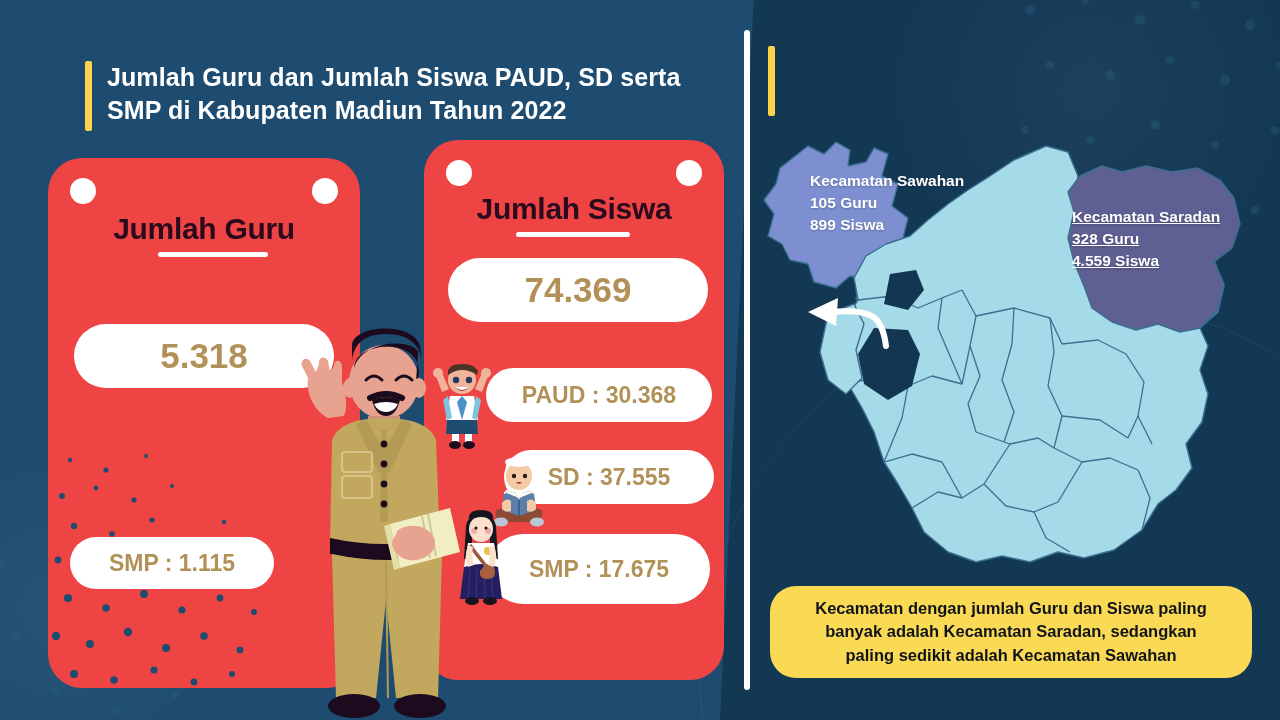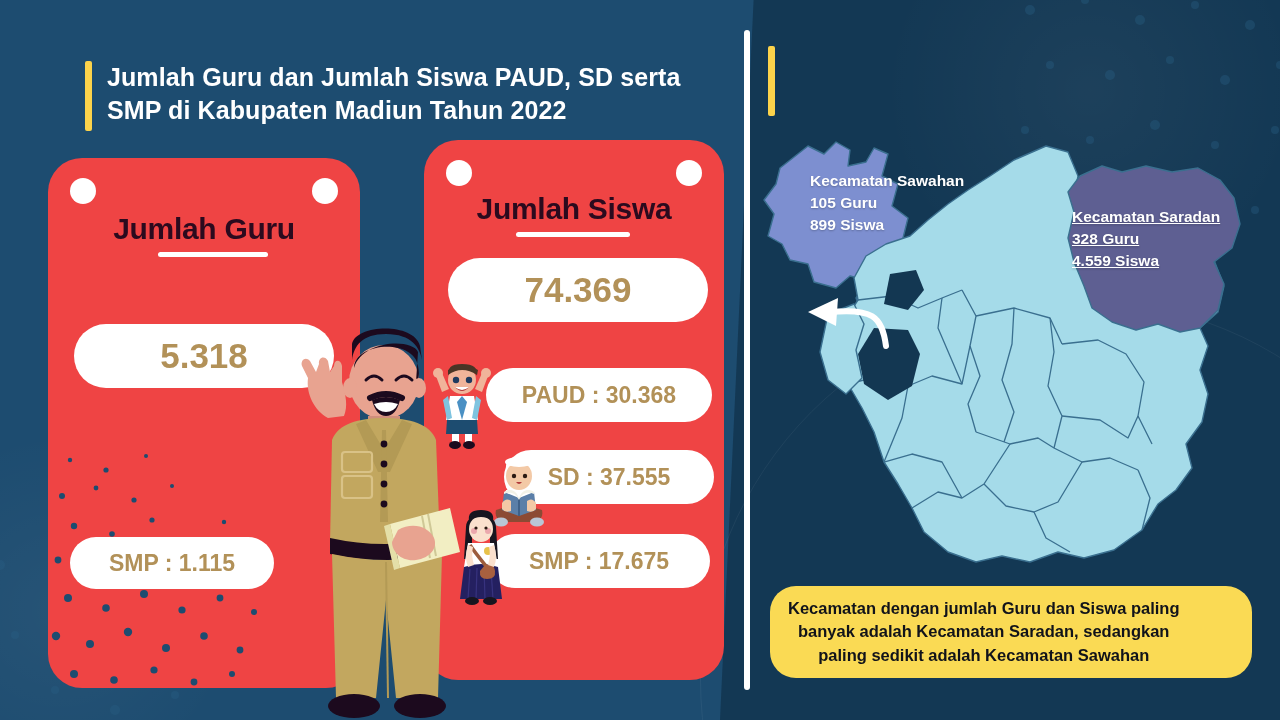--- a/index.html
+++ b/index.html
@@ -83,21 +83,21 @@
   
   #guru-total{ left:26px; top:118px; width:260px; height:64px;margin-top:48px; }
   #guru-paud { left:24px;  top:225px; width:218px; height:52px; }
   #guru-sd   { left:65px;  top:302px; width:198px; height:52px; }
   #guru-smp  { left:22px;  top:379px; width:204px; height:52px; }
 
   
   #siswa-total{ left:24px; top:118px; width:260px; height:64px; }
   #siswa-paud { left:62px; top:228px; width:226px; height:54px; }
   #siswa-sd   { left:80px; top:310px; width:210px; height:54px; }
-  #siswa-smp  { left:64px; top:394px; width:222px; height:54px; }
+  #siswa-smp  { left:64px; top:394px; width:222px; height:70px; }
 
   
   .card-dots{ position:absolute; left:0; bottom:0; width:230px; height:240px; }
 
   
   .illus{ position:absolute; }
   #teacher { left:272px; top:312px; width:190px; height:408px; z-index:5; }
   #kid-cheer{ left:430px; top:358px; width:64px; height:92px; z-index:6; }
   #kid-read { left:488px; top:448px; width:62px; height:80px; z-index:6; }
   #kid-girl { left:452px; top:505px; width:58px; height:100px; z-index:6; }
@@ -109,21 +109,21 @@
     position:absolute; color:#ffffff; font-weight:bold; font-size:15.5px;
     line-height:1.42; white-space:pre-line; text-shadow:0 1px 2px rgba(0,0,0,.25);
   }
   #label-sawahan{ left:810px; top:170px; }
   #label-saradan{ left:1072px; top:206px;text-decoration:underline; }
 
   
   #callout{
     position:absolute; left:770px; top:586px; width:482px; height:92px;
     background:#fada54; border-radius:26px;
-    display:flex; align-items:center; text-align:center;
+    display:flex; align-items:center; justify-content:center; text-align:center;
     padding:0 18px;
   }
   #callout .callout-text{
     font-size:16.5px; font-weight:bold; color:#11131a; line-height:1.42;
     white-space:pre-line;
   }
 </style>
 </head>
 <body>
 

